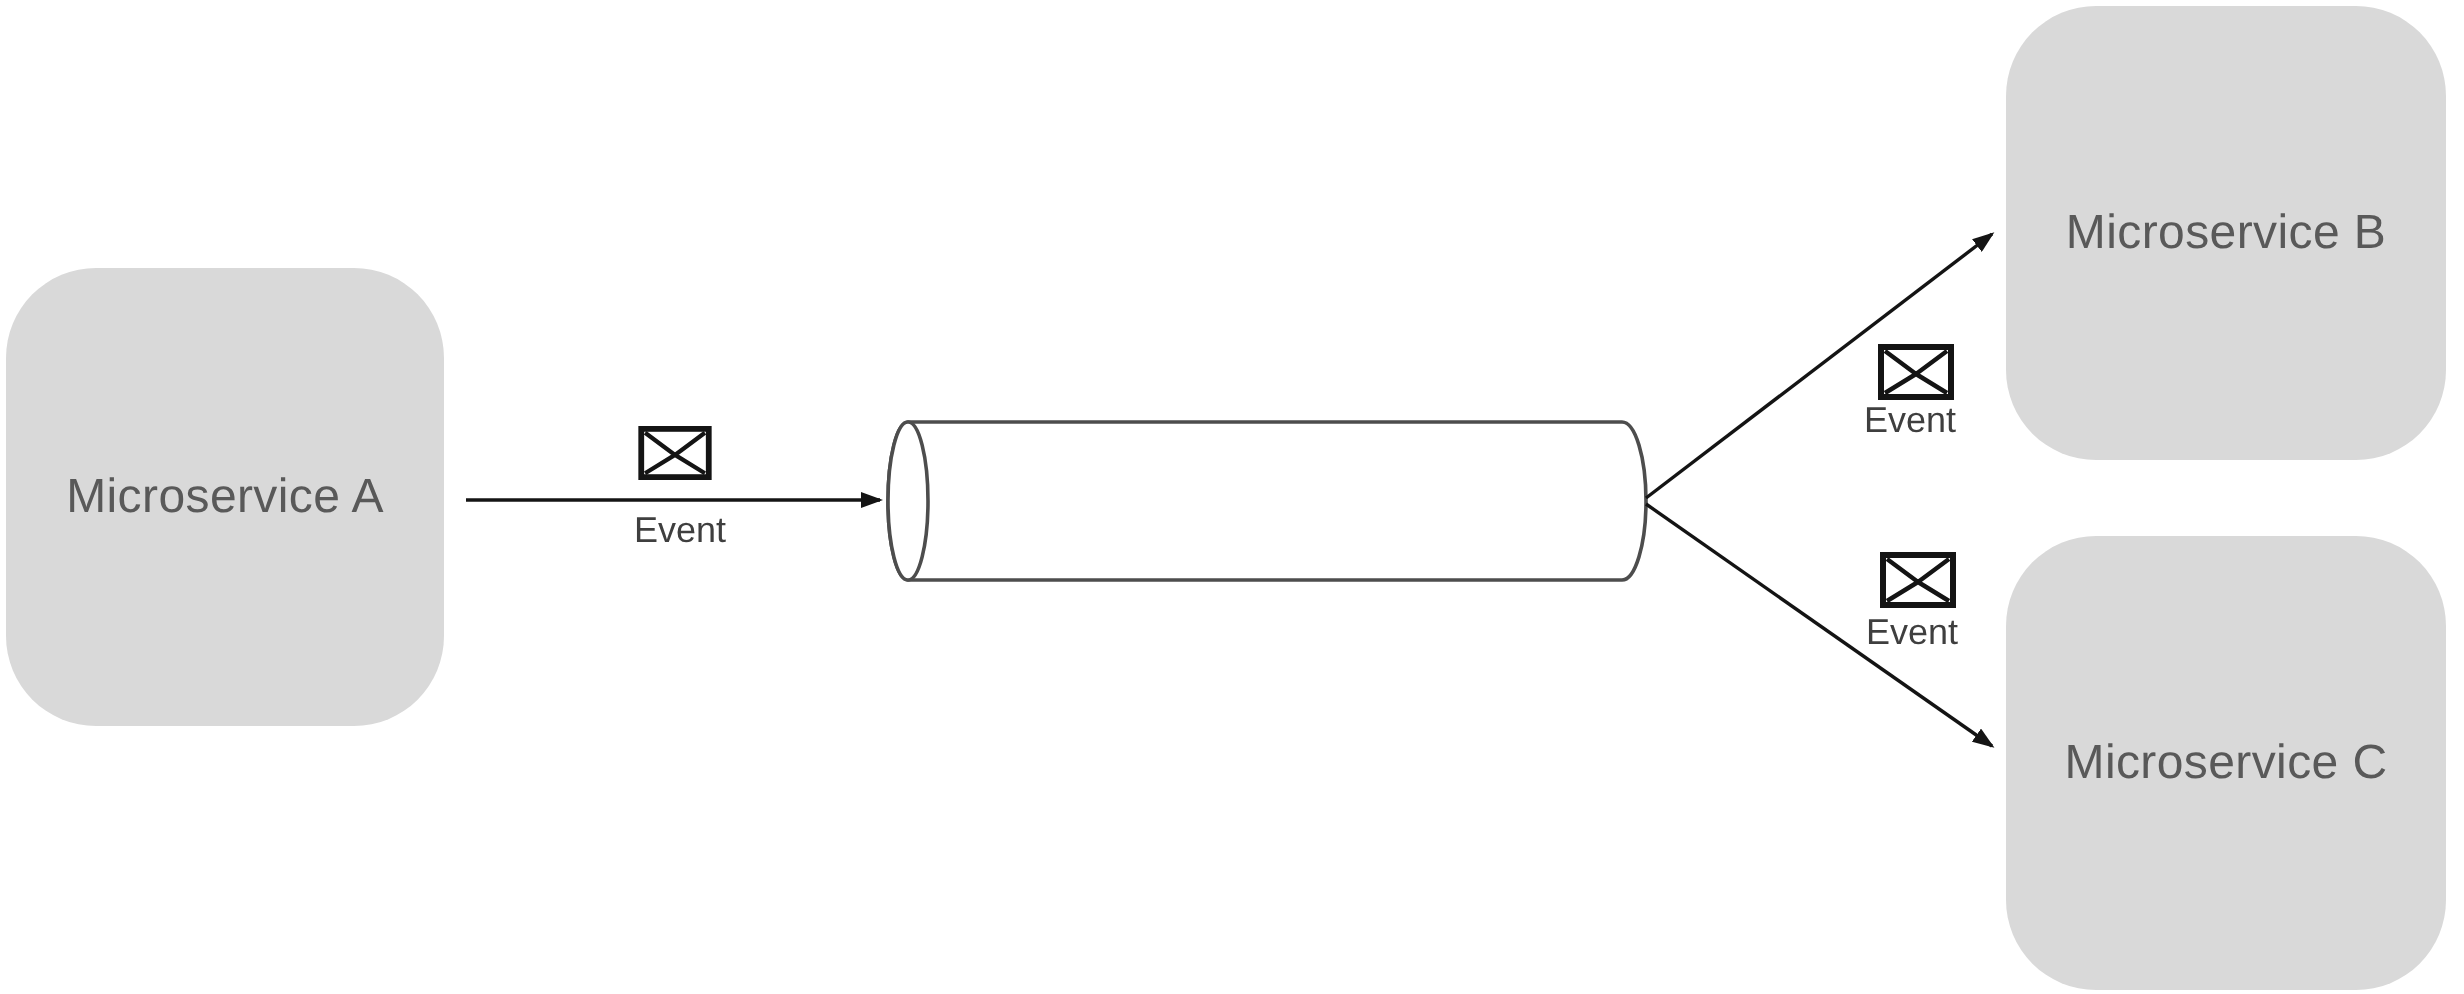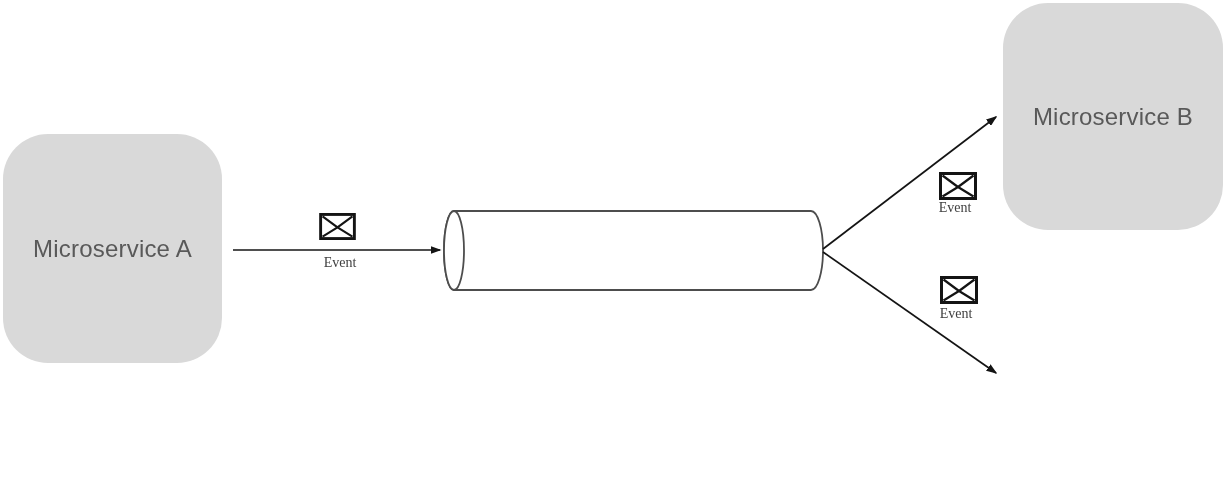--- a/index.html
+++ b/index.html
@@ -51,24 +51,23 @@
     justify-content: center;
     font-size: 27px;
     font-weight: bold;
     color: var(--node-text);
     letter-spacing: 0.5px;
     white-space: nowrap;
   }
   .edge-label {
     position: absolute;
     transform: translateX(-50%);
-    font-size: 14px;
+    font-size: 18px;
     color: var(--edge-label-text);
     white-space: nowrap;
-    font-family: Liberation Serif, serif;
   }
   .edge-label-1 { left: 340px; top: 255px; }
   .edge-label-2 { left: 955px; top: 200px; }
   .edge-label-3 { left: 956px; top: 306px; }
   .arrow-line { stroke: var(--arrow); stroke-width: 1.7; fill: none; }
   .arrowhead  { fill: var(--arrow); }
   .cyl  { fill: #ffffff; stroke: var(--bus-stroke); stroke-width: 1.8; }
   .env-rect { fill: #ffffff; stroke: var(--arrow); stroke-width: 3; }
   .env-flap { fill: none; stroke: var(--arrow); stroke-width: 2.2; stroke-linejoin: round; }
 </style>
@@ -105,19 +104,22 @@
   </svg>
 
   <div class="node node-a">
     <span class="node-label">Microservice A</span>
   </div>
 
   <div class="node node-b">
     <span class="node-label">Microservice B</span>
   </div>
 
+  <div class="node node-c">
+    <span class="node-label">Microservice C</span>
+  </div>
 
 
   <div class="edge-label edge-label-1">Event</div>
   <div class="edge-label edge-label-2">Event</div>
   <div class="edge-label edge-label-3">Event</div>
 
 </div>
 
 </body></html>

